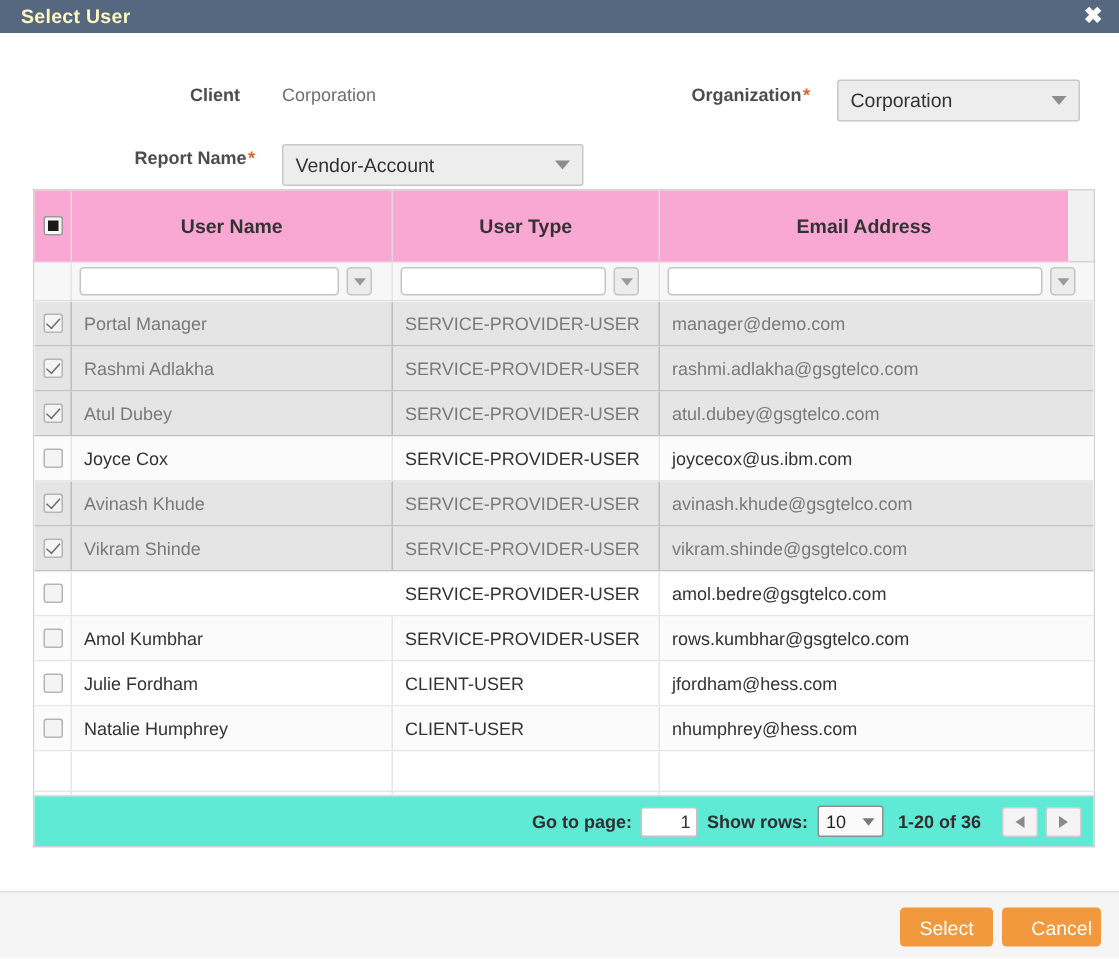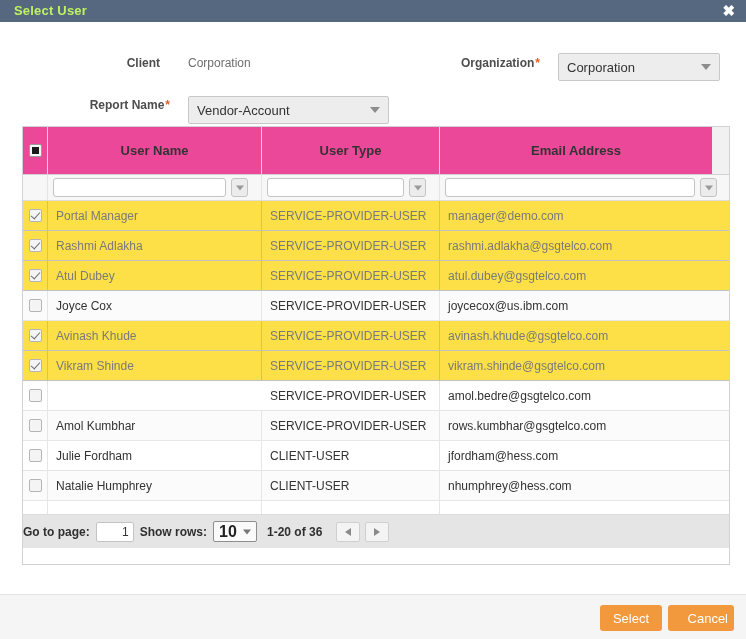--- a/index.html
+++ b/index.html
@@ -21,21 +21,21 @@
     position: absolute; left: 0; top: 0;
     width: 746px; height: 22px;
     background: #56687f;
     color: #ffffff;
   }
   .titlebar-text {
     position: absolute; left: 14px; top: 1px;
     font-size: 13px; font-weight: bold;
     letter-spacing: .2px;
     line-height: 20px;
-    color: #bef264;
+    color: #fef9c3;
   }
   .titlebar-close {
     position: absolute; right: 11px; top: 0px;
     font-size: 15px; font-weight: bold;
     line-height: 21px;
     color: #ffffff;
     cursor: pointer;
     user-select: none;
   }
 
@@ -98,21 +98,21 @@
   
   .grid-wrap {
     position: absolute; left: 22px; top: 126px;
     width: 708px; height: 439px;
     border: 1px solid #d2d2d2;
     background: #ffffff;
   }
   .grid-head {
     position: absolute; left: 0; top: 0;
     width: 706px; height: 48px;
-    background: #ec4899;
+    background: #f9a8d4;
     border-bottom: 1px solid #d2d2d2;
   }
   .hcell {
     position: absolute; top: 0; height: 47px;
     font-size: 13px; font-weight: bold;
     color: #333333;
     display: flex; align-items: center; justify-content: center;
     border-right: 1px solid #dcdcdc;
     cursor: pointer;
     user-select: none;
@@ -186,21 +186,21 @@
     width: 706px; height: 363px;
     overflow: hidden;
     background: #ffffff;
   }
   .row {
     position: relative;
     height: 30px;
     border-bottom: 1px solid #e6e6e6;
     background: #ffffff;
   }
-  .row.sel  { background: #fde047; border-bottom-color: #c1c1c1; }
+  .row.sel  { background: #e5e5e5; border-bottom-color: #c1c1c1; }
   .row.alt  { background: #fbfbfb; text-align: right; }
   .row.empty { height: 27px; }
 
   .cell {
     position: absolute; top: 0; height: 29px;
     display: flex; align-items: center;
     font-size: 12px;
     color: #333333;
     border-right: 1px solid #e6e6e6;
     white-space: nowrap;
@@ -227,27 +227,27 @@
     position: absolute;
     left: 3px; top: 0px;
     width: 4px; height: 8px;
     border: solid #6d6d6d;
     border-width: 0 1.6px 1.6px 0;
     transform: rotate(42deg);
   }
 
   
   .pager {
-    position: absolute; left: 0; bottom: 16px;
+    position: absolute; left: 0; bottom: 0;
     width: 706px; height: 34px;
-    background: #e5e5e5;
+    background: #5eead4;
     border-top: 1px solid #dcdcdc;
     display: flex;
     align-items: center;
-    justify-content: flex-start;
+    justify-content: flex-end;
     padding-right: 8px;
     gap: 0px;
     font-size: 12px;
     color: #333333;
   }
   .pager-label { font-weight: bold; color: #2f2f2f; white-space: nowrap; }
   .page-input {
     width: 38px; height: 20px;
     margin: 0 6px 0 6px;
     border: 1px solid #c4c4c4;
@@ -265,21 +265,21 @@
     width: 44px; height: 21px;
     margin: 0 10px 0 6px;
     border: 1px solid #8e8e8e;
     border-radius: 2px;
     background: #fafafa;
     cursor: pointer;
   }
   .rows-select .rs-text {
     position: absolute; left: 5px; top: 50%;
     transform: translateY(-50%);
-    font-size: 16px; font-weight: bold;
+    font-size: 12px; font-weight: normal;
     color: #222222;
   }
   .rows-select .caret2 {
     position: absolute; right: 5px; top: 50%;
     transform: translateY(-50%);
     width: 0; height: 0;
     border-left: 4px solid transparent;
     border-right: 4px solid transparent;
     border-top: 5px solid #777777;
   }

